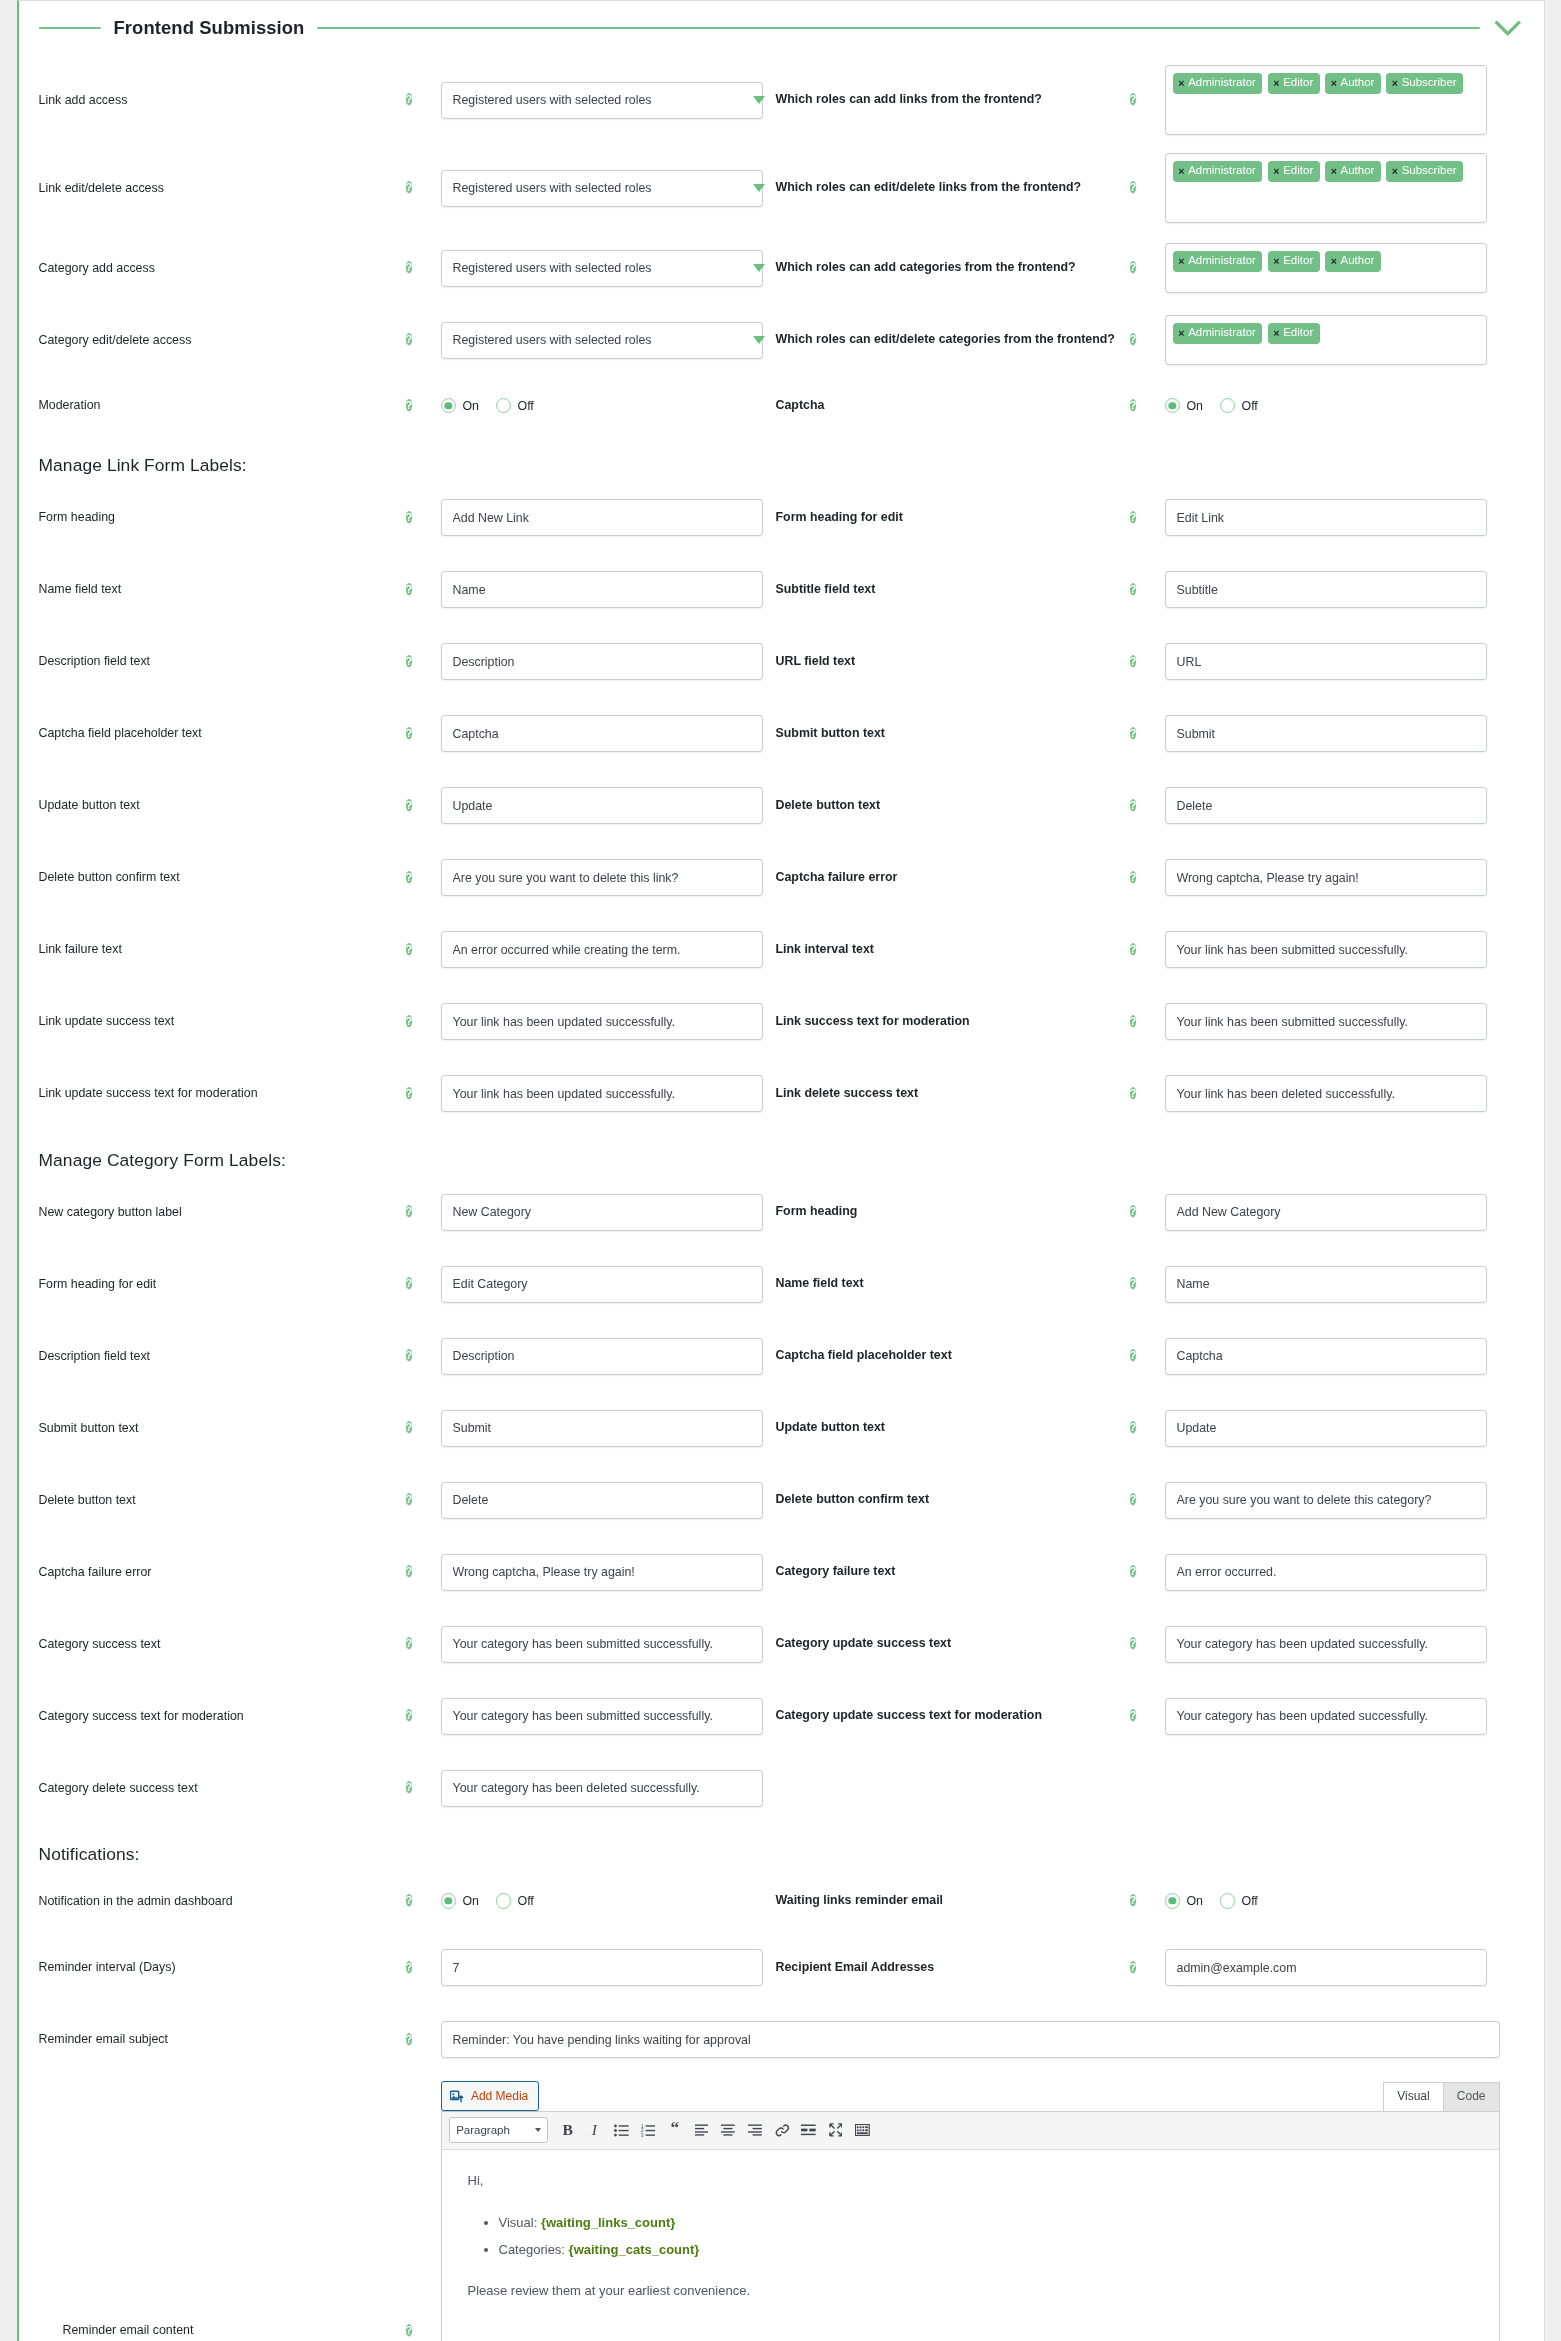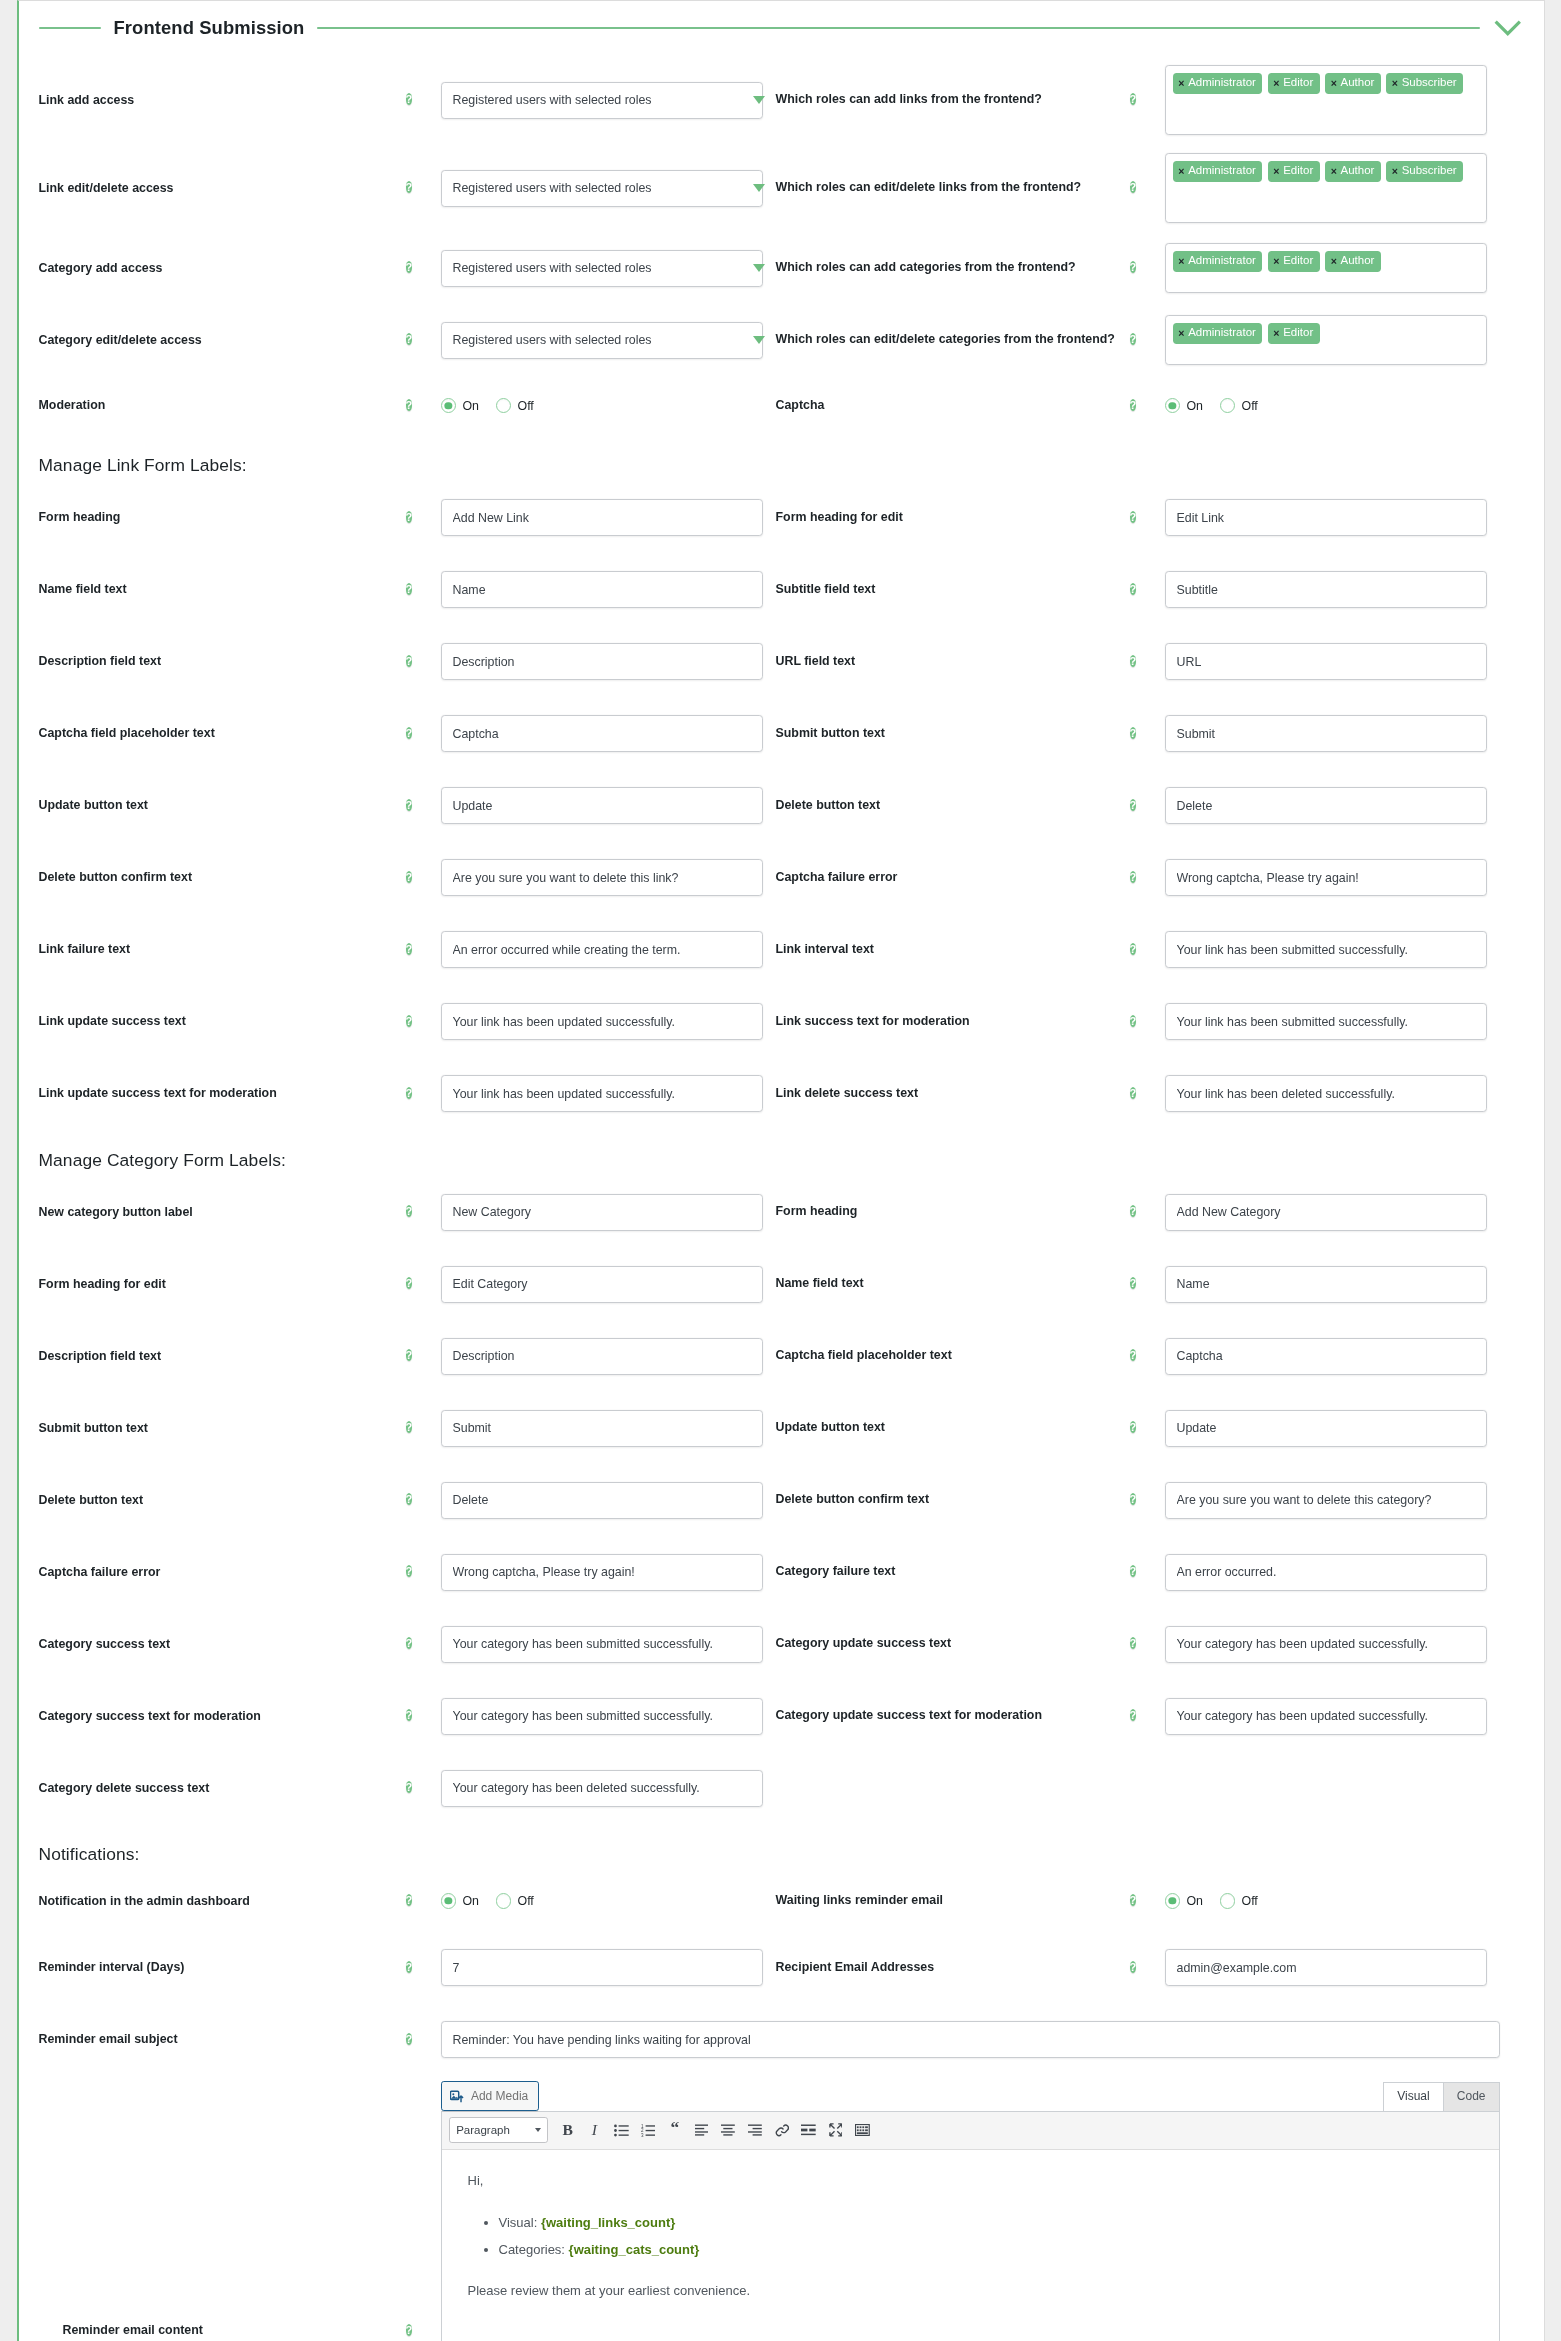--- a/index.html
+++ b/index.html
@@ -43,21 +43,21 @@
   
   .rows { padding:3.7px 20px 0 20px; }
   .row {
     display:grid;
     grid-template-columns: 367px 35px 335px 354px 35px 335px;
     align-items:center;
     min-height:72px;
   }
   .row.tall { min-height:88px; }
   .lbl {
-    font-size:12.4px; font-weight:bold; color:#1d2327; line-height:1.35;
+    font-size:12.4px; font-weight:normal; color:#1d2327; line-height:1.35;
     padding-right:9.2px;
   }
   .help {
     width:17.4px; height:17.4px; border-radius:50%;
     background:#74c286; color:#ffffff;
     font-size:11px; font-weight:bold; line-height:17.4px; text-align:center;
     cursor:pointer; user-select:none;
     box-shadow:0 0.9px 0.9px rgba(0,0,0,.15);
   }
   .fieldcell { padding-right:13px; }
@@ -131,21 +131,21 @@
   
   .row.subject { grid-template-columns:367px 35px 1059px; }
   .row.editorrow { grid-template-columns:367px 35px 1059px; align-items:start; min-height:auto;}
 
   
   .editorwrap { padding-top:5.5px; }
   .ed-top { display:flex; align-items:flex-end; justify-content:space-between; }
   .addmedia {
     display:inline-flex; align-items:center; gap:6.4px;
     border:0.9px solid #1c5e8e; border-radius:2.8px;
-    background:#f6f7f7; color:#737373;
+    background:#f6f7f7; color:#c2410c;
     font-size:12px; font-weight:normal;
     padding:6.4px 10px 6.4px 8.3px; cursor:pointer;
     box-shadow:0 0.9px 0 rgba(0,0,0,.06);
   }
   .addmedia svg { display:block; }
   .ed-tabs { display:flex; align-items:flex-end; gap:0; }
   .ed-tab {
     border:0.9px solid #ccd0d4; border-bottom:none;
     padding:6.4px 13px 7.3px 13px; font-size:12px; color:#50575e;
     background:#e5e5e5; cursor:pointer; margin-left:-0.9px;

